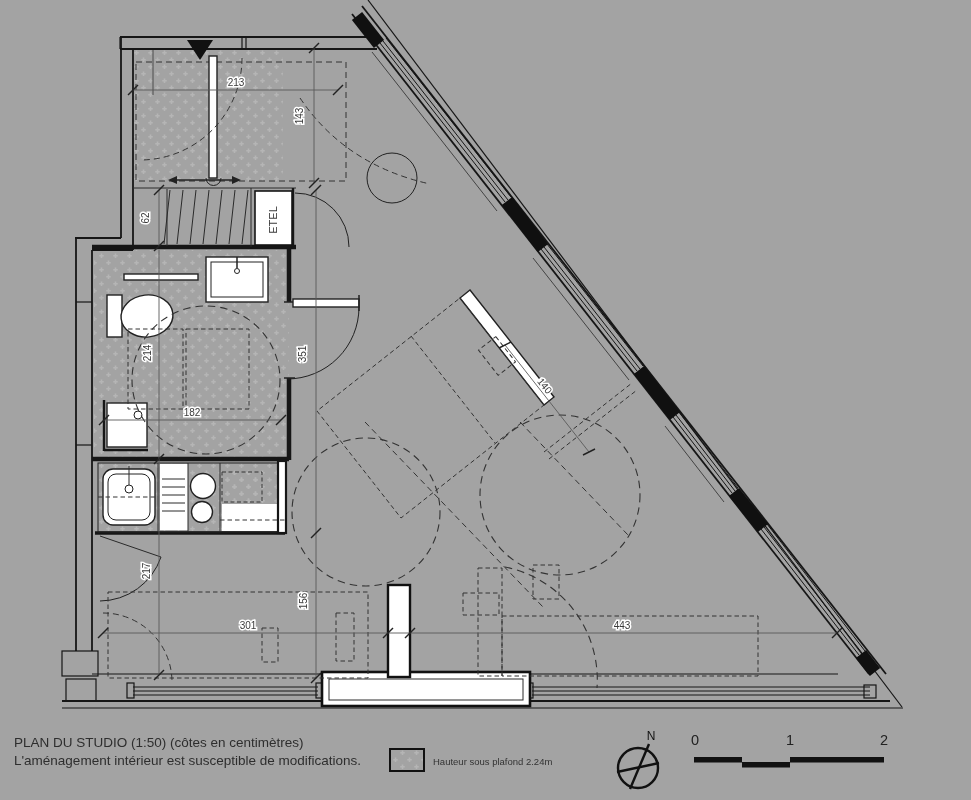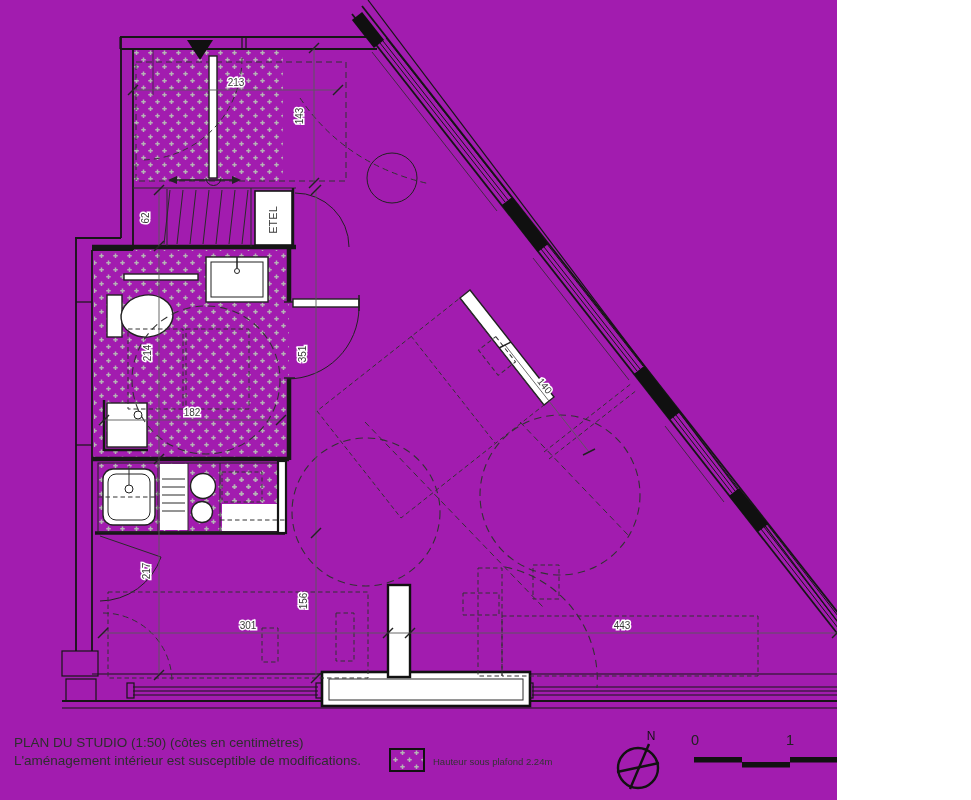--- a/index.html
+++ b/index.html
@@ -1,16 +1,16 @@
 <!DOCTYPE html>
 <html><head>
 <meta charset="utf-8">
 <style>
   html,body{margin:0;padding:0;background:#fff;}
-  #stage{position:relative;width:837px;height:800px;background:#a21caf;overflow:hidden;
+  #stage{position:relative;width:971px;height:800px;background:#a3a3a3;overflow:hidden;
          font-family:"Liberation Sans", sans-serif;}
   svg{position:absolute;left:0;top:0;}
   svg text{font-family:"Liberation Sans", sans-serif;fill:#3a3a3a;}
   .dimlabel{font-size:10px;paint-order:stroke;stroke:#ffffff;stroke-width:3px;}
   .wall2{stroke:#161616;stroke-width:1.8;fill:none;}
   .wall1{stroke:#161616;stroke-width:1.2;fill:none;}
   .iwall{stroke:#161616;stroke-width:4.5;fill:none;}
   .thin{stroke:#2a2a2a;stroke-width:1;fill:none;}
   .fix{stroke:#222;stroke-width:1.4;fill:#fff;}
   .fixn{stroke:#222;stroke-width:1;fill:none;}

